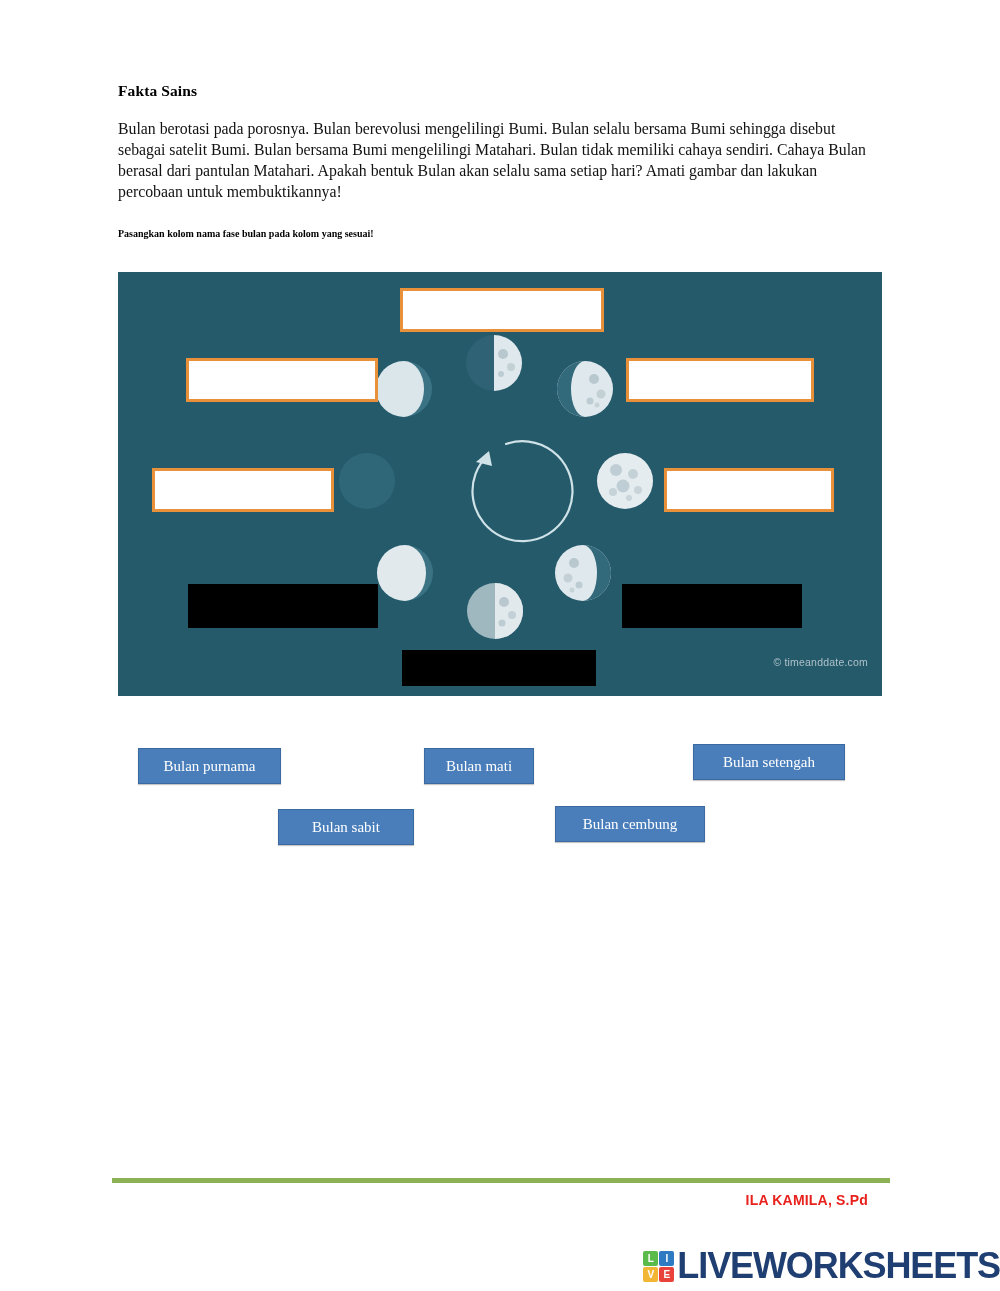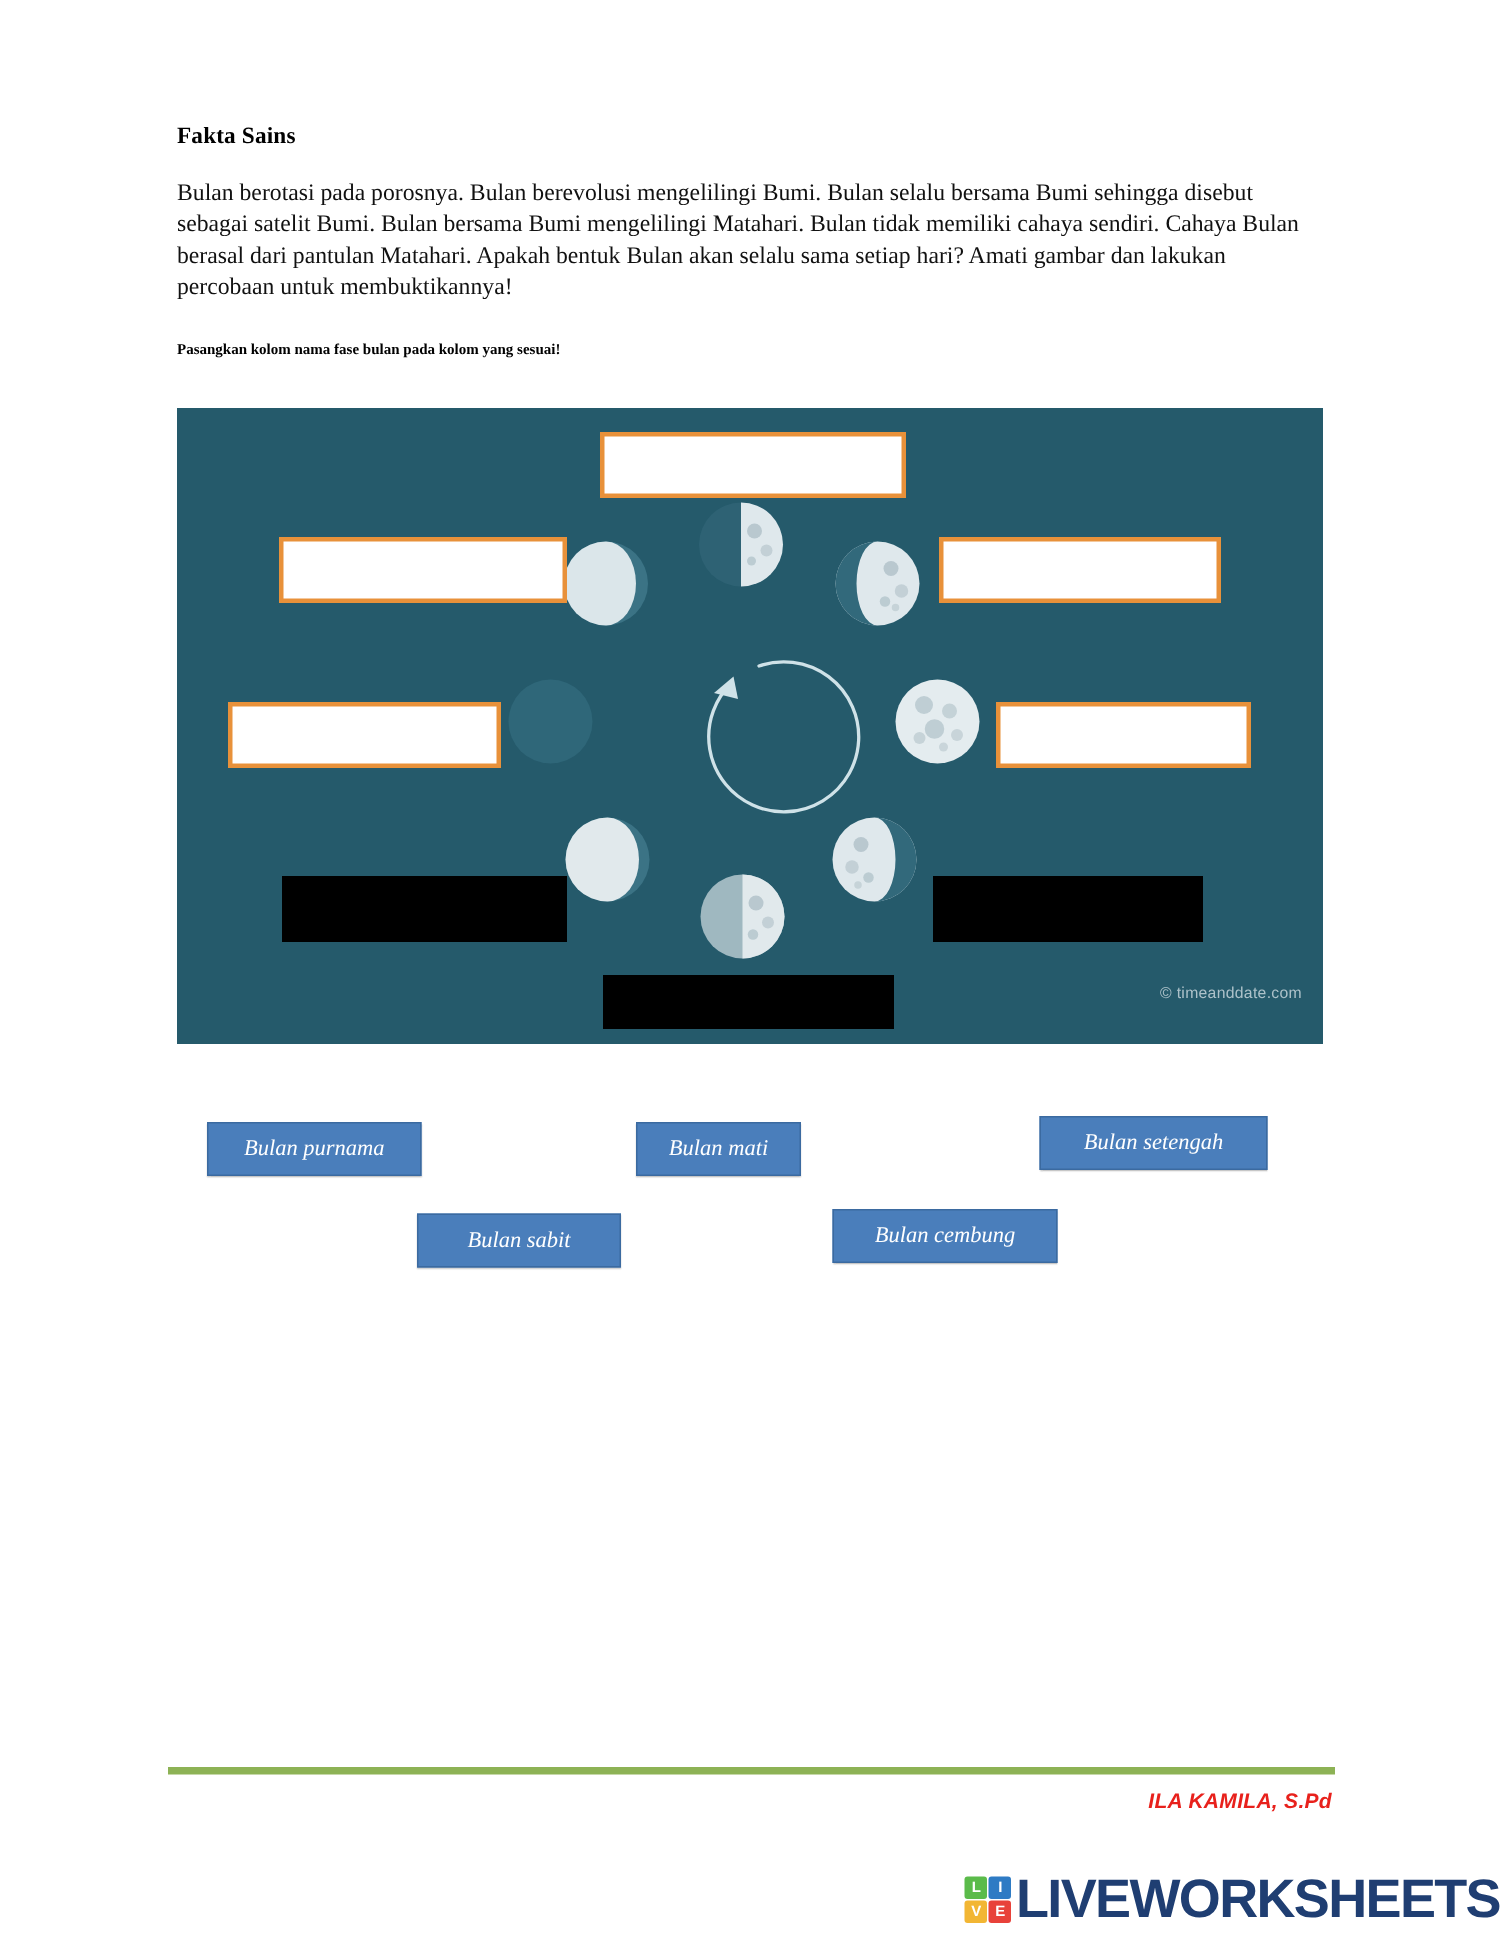--- a/index.html
+++ b/index.html
@@ -104,40 +104,38 @@
     color: #ffffff;
     font-family: "Liberation Serif", serif;
     font-size: 15px;
     display: flex;
     align-items: center;
     justify-content: center;
     box-sizing: border-box;
     box-shadow: 0 1px 1px rgba(0,0,0,.22);
     padding: 16px 10px;
     white-space: nowrap;
-    font-style: italic;
   }
 
   
   .footer-rule {
     position: absolute;
     left: 112px;
     top: 1178px;
     width: 778px;
     height: 5px;
     background: #8DB255;
   }
   .author {
     position: absolute;
-    right: 112px;
+    right: 132px;
     top: 1192px;
     color: #E8211C;
     font-family: "Liberation Sans", sans-serif;
     font-weight: bold;
-    font-style: italic;
     font-size: 14px;
     letter-spacing: .2px;
     margin-left: 28px;
   }
   .lw-logo {
     position: absolute;
     right: 0px;
     top: 1246px;
     display: flex;
     align-items: center;

